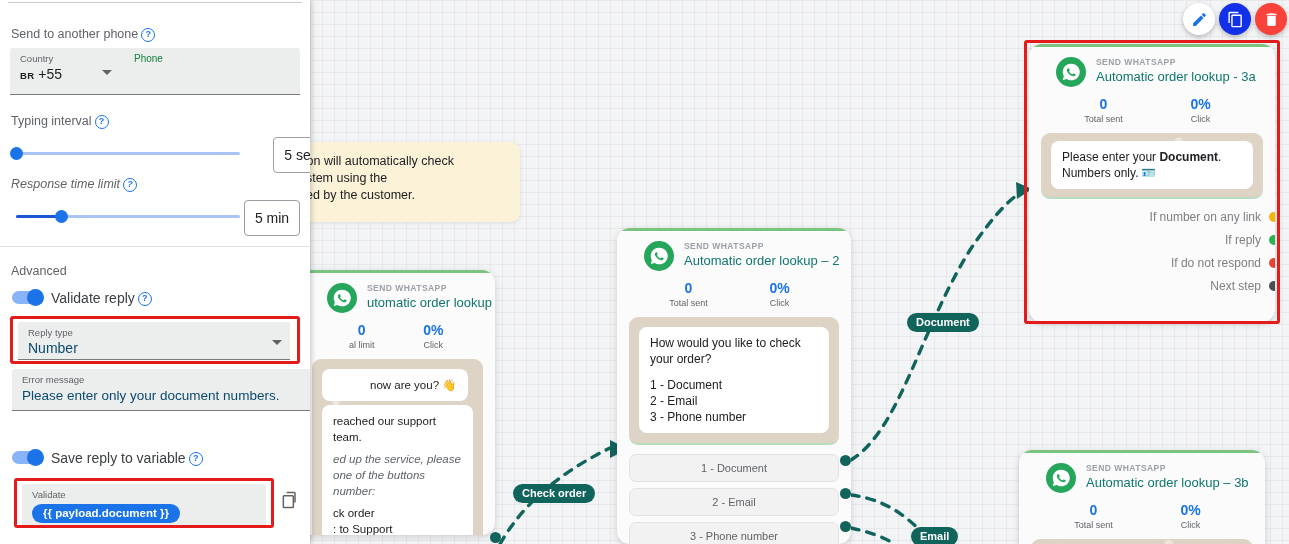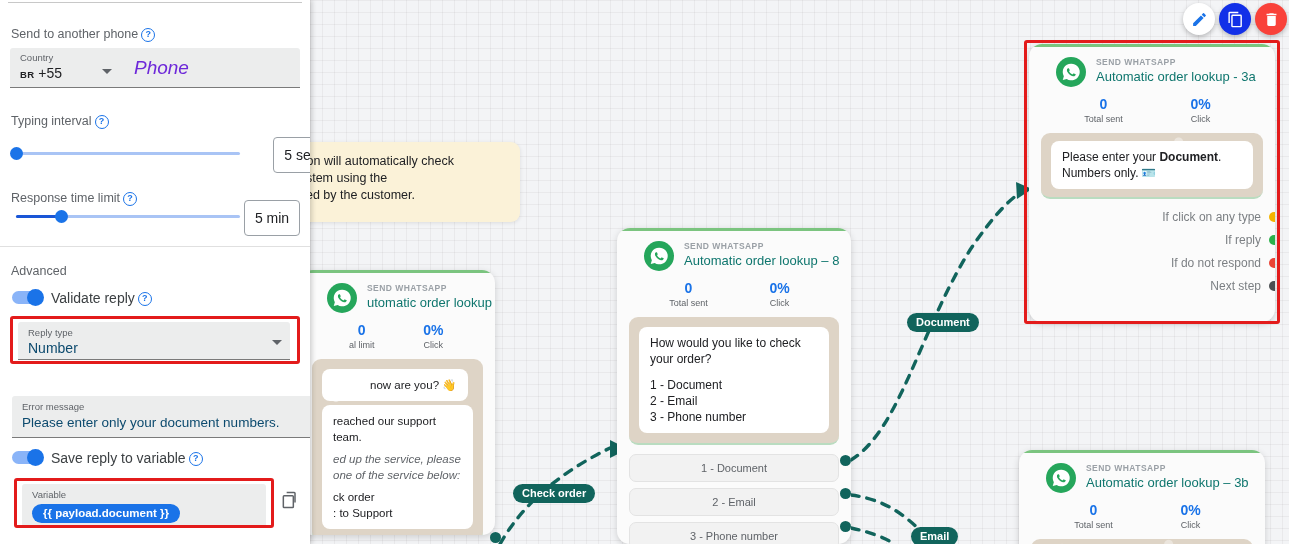--- a/index.html
+++ b/index.html
@@ -34,30 +34,30 @@
     text-align:center;font-weight:bold;vertical-align:1px;margin-left:3px;
   }
   .filled{
     background:#eceded;border-bottom:1px solid #7a7a7a;border-radius:3px 3px 0 0;
     padding:5px 10px 4px 10px;box-sizing:border-box;
   }
   .filled .mini{font-size:9.5px;color:#5f6368;line-height:12px;}
   .filled .val{font-size:14px;color:#0c4a6e;line-height:19px;}
 
   
-  #phone-field{left:10px;top:48px;width:290px;height:40px;display:flex;align-items:center;}
+  #phone-field{left:10px;top:48px;width:290px;height:47px;display:flex;align-items:flex-start;}
   #country-part{width:100px;position:relative;}
   #country-part .ccode{font-size:14px;color:#202124;line-height:19px;}
   #country-part .ccode b{font-size:9.5px;font-weight:700;letter-spacing:.3px;}
   .caret{
     position:absolute;right:8px;bottom:10px;width:0;height:0;
     border-left:5px solid transparent;border-right:5px solid transparent;border-top:5px solid #5f6368;
   }
   #phone-placeholder{flex:1;display:flex;align-items:center;padding-left:14px;
-    font-size:19px;color:#6d28d9;font-style:italic;}
+    font-size:10px;color:#15803d;}
 
   
   .slider-track{position:absolute;height:3px;border-radius:2px;background:#a9c4f5;}
   .slider-fill{position:absolute;height:3px;border-radius:2px;background:#1a56d6;}
   .slider-knob{position:absolute;width:13px;height:13px;border-radius:50%;background:#1a73e8;}
   .num-box{position:absolute;width:54px;height:34px;border:1px solid #9aa0a6;border-radius:4px;
     display:flex;align-items:center;justify-content:center;font-size:14px;color:#202124;background:#fff;}
 
   .divider{position:absolute;left:0;width:310px;height:1px;background:#e0e0e0;}
 
@@ -173,39 +173,39 @@
       <div class="stat">
         <div class="num">0%</div>
         <div class="cap">Click</div>
       </div>
     </div>
     <div class="bubble-wrap">
       <div class="bubble small" style="font-size:11.5px;padding-left:48px;">now are you? 👋</div>
       <div class="bubble" style="margin-top:4px;font-size:11.5px;">
         <div>reached our support team.</div>
         <div style="font-style:italic;color:#5f6368;margin-top:6px;">ed up the service, please</div>
-        <div style="font-style:italic;color:#5f6368;">one of the service below:</div>
+        <div style="font-style:italic;color:#5f6368;">one of the buttons number:</div>
         <div style="margin-top:6px;">ck order</div>
         <div>: to Support</div>
       </div>
     </div>
 
   </div>
   <div class="port" style="position:absolute;left:180px;top:532px;"></div>
 
   <div class="node greenline" style="left:307px;top:228px;width:234px;height:316px;">
     <div class="node-head">
       <div class="wa">
         <svg viewBox="0 0 24 24">
             <path d="M12 2a10 10 0 0 0-8.6 15l-1.3 4.6 4.8-1.3A10 10 0 1 0 12 2zm5.2 14c-.2.6-1.2 1.2-1.7 1.2-.4 0-1 .1-3.1-.8-2.6-1.1-4.2-3.8-4.3-4-.1-.2-1-1.4-1-2.6s.6-1.8.9-2.1c.2-.2.5-.3.6-.3h.5c.2 0 .4 0 .5.4l.8 1.9c.1.2 0 .4-.1.5l-.4.5c-.1.2-.3.3-.1.6.2.3.8 1.3 1.7 2.1 1.1 1 2 1.3 2.3 1.4.2.1.4.1.5-.1l.7-.9c.2-.2.4-.2.6-.1l1.8.9c.2.1.4.2.4.3s0 .5-.1.8z"></path>
           </svg>
       </div>
       <div>
         <div class="kicker">SEND WHATSAPP</div>
-        <div class="ntitle">Automatic order lookup – 8</div>
+        <div class="ntitle">Automatic order lookup – 2</div>
       </div>
     </div>
     <div class="stats">
       <div class="stat">
         <div class="num">0</div>
         <div class="cap">Total sent</div>
       </div>
       <div class="stat">
         <div class="num">0%</div>
         <div class="cap">Click</div>
@@ -252,21 +252,21 @@
     <div class="bubble-wrap" style="padding:8px 10px;">
       <div class="bubble">
         <div>
           <span>Please enter your </span><b>Document</b><span>.</span>
         </div>
         <div>Numbers only. 🪪</div>
       </div>
     </div>
     <div style="margin-top:6px;">
       <div class="outrow">
-        <span class="txt">If click on any type</span>
+        <span class="txt">If number on any link</span>
         <span class="dot" style="background:#f4b400;"></span>
       </div>
       <div class="outrow">
         <span class="txt">If reply</span>
         <span class="dot" style="background:#2bb24c;"></span>
       </div>
       <div class="outrow">
         <span class="txt">If do not respond</span>
         <span class="dot" style="background:#ea4335;"></span>
       </div>
@@ -341,21 +341,21 @@
     <div id="phone-placeholder">Phone</div>
   </div>
 
   <div class="sb-row" style="left:11px;top:111px;">
     <span class="lbl">Typing interval</span><span class="help">?</span>
   </div>
   <div class="slider-track" style="left:12px;top:152px;width:228px;"></div>
   <div class="slider-knob" style="left:10px;top:147px;"></div>
   <div class="num-box" style="left:244px;top:137px;margin-left:29px;">5 sec</div>
 
-  <div class="sb-row" style="left:11px;top:188px;">
+  <div class="sb-row" style="left:11px;top:174px;font-style:italic;">
     <span class="lbl">Response time limit</span><span class="help">?</span>
   </div>
   <div class="slider-track" style="left:16px;top:215px;width:224px;"></div>
   <div class="slider-fill" style="left:16px;top:215px;width:44px;"></div>
   <div class="slider-knob" style="left:55px;top:210px;"></div>
   <div class="num-box" style="left:244px;top:200px;">5 min</div>
 
   <div class="divider" style="top:246px;"></div>
 
   <div class="sb-row" style="left:11px;top:264px;color:#5f6368;font-size:12.5px;">Advanced</div>
@@ -363,31 +363,31 @@
   <div class="sb-row" style="left:12px;top:288px;">
     <span class="toggle"><span class="knob"></span></span><span class="toggle-label">Validate reply</span><span class="help">?</span>
   </div>
 
   <div class="sb-row filled" style="left:18px;top:322px;width:272px;height:38px;position:absolute;">
     <div class="mini">Reply type</div>
     <div class="val">Number</div>
     <div class="caret" style="right:8px;bottom:14px;"></div>
   </div>
 
-  <div class="sb-row filled" style="left:12px;top:396px;width:314px;height:42px;position:absolute;">
+  <div class="sb-row filled" style="left:12px;top:369px;width:314px;height:42px;position:absolute;">
     <div class="mini">Error message</div>
     <div class="val" style="font-size:13.5px;">Please enter only your document numbers.</div>
   </div>
 
   <div class="sb-row" style="left:12px;top:448px;">
     <span class="toggle"><span class="knob"></span></span><span class="toggle-label">Save reply to variable</span><span class="help">?</span>
   </div>
 
   <div class="sb-row filled" style="left:22px;top:484px;width:244px;height:44px;position:absolute;">
-    <div class="mini">Variable</div>
+    <div class="mini">Validate</div>
     <div style="margin-top:2px;"><span class="var-chip">{{ payload.document }}</span></div>
   </div>
   <div class="sb-row" style="left:280px;top:490px;">
     <svg width="20" height="20" viewBox="0 0 24 24">
       <path fill="none" stroke="#5f6368" stroke-width="1.8" d="M8 3h9a1 1 0 0 1 1 1v11"></path>
       <rect x="4" y="7" width="12" height="14" rx="1" fill="none" stroke="#5f6368" stroke-width="1.8"></rect>
     </svg>
   </div>
 
   <div class="redbox" style="left:10px;top:316px;width:290px;height:48px;"></div>

